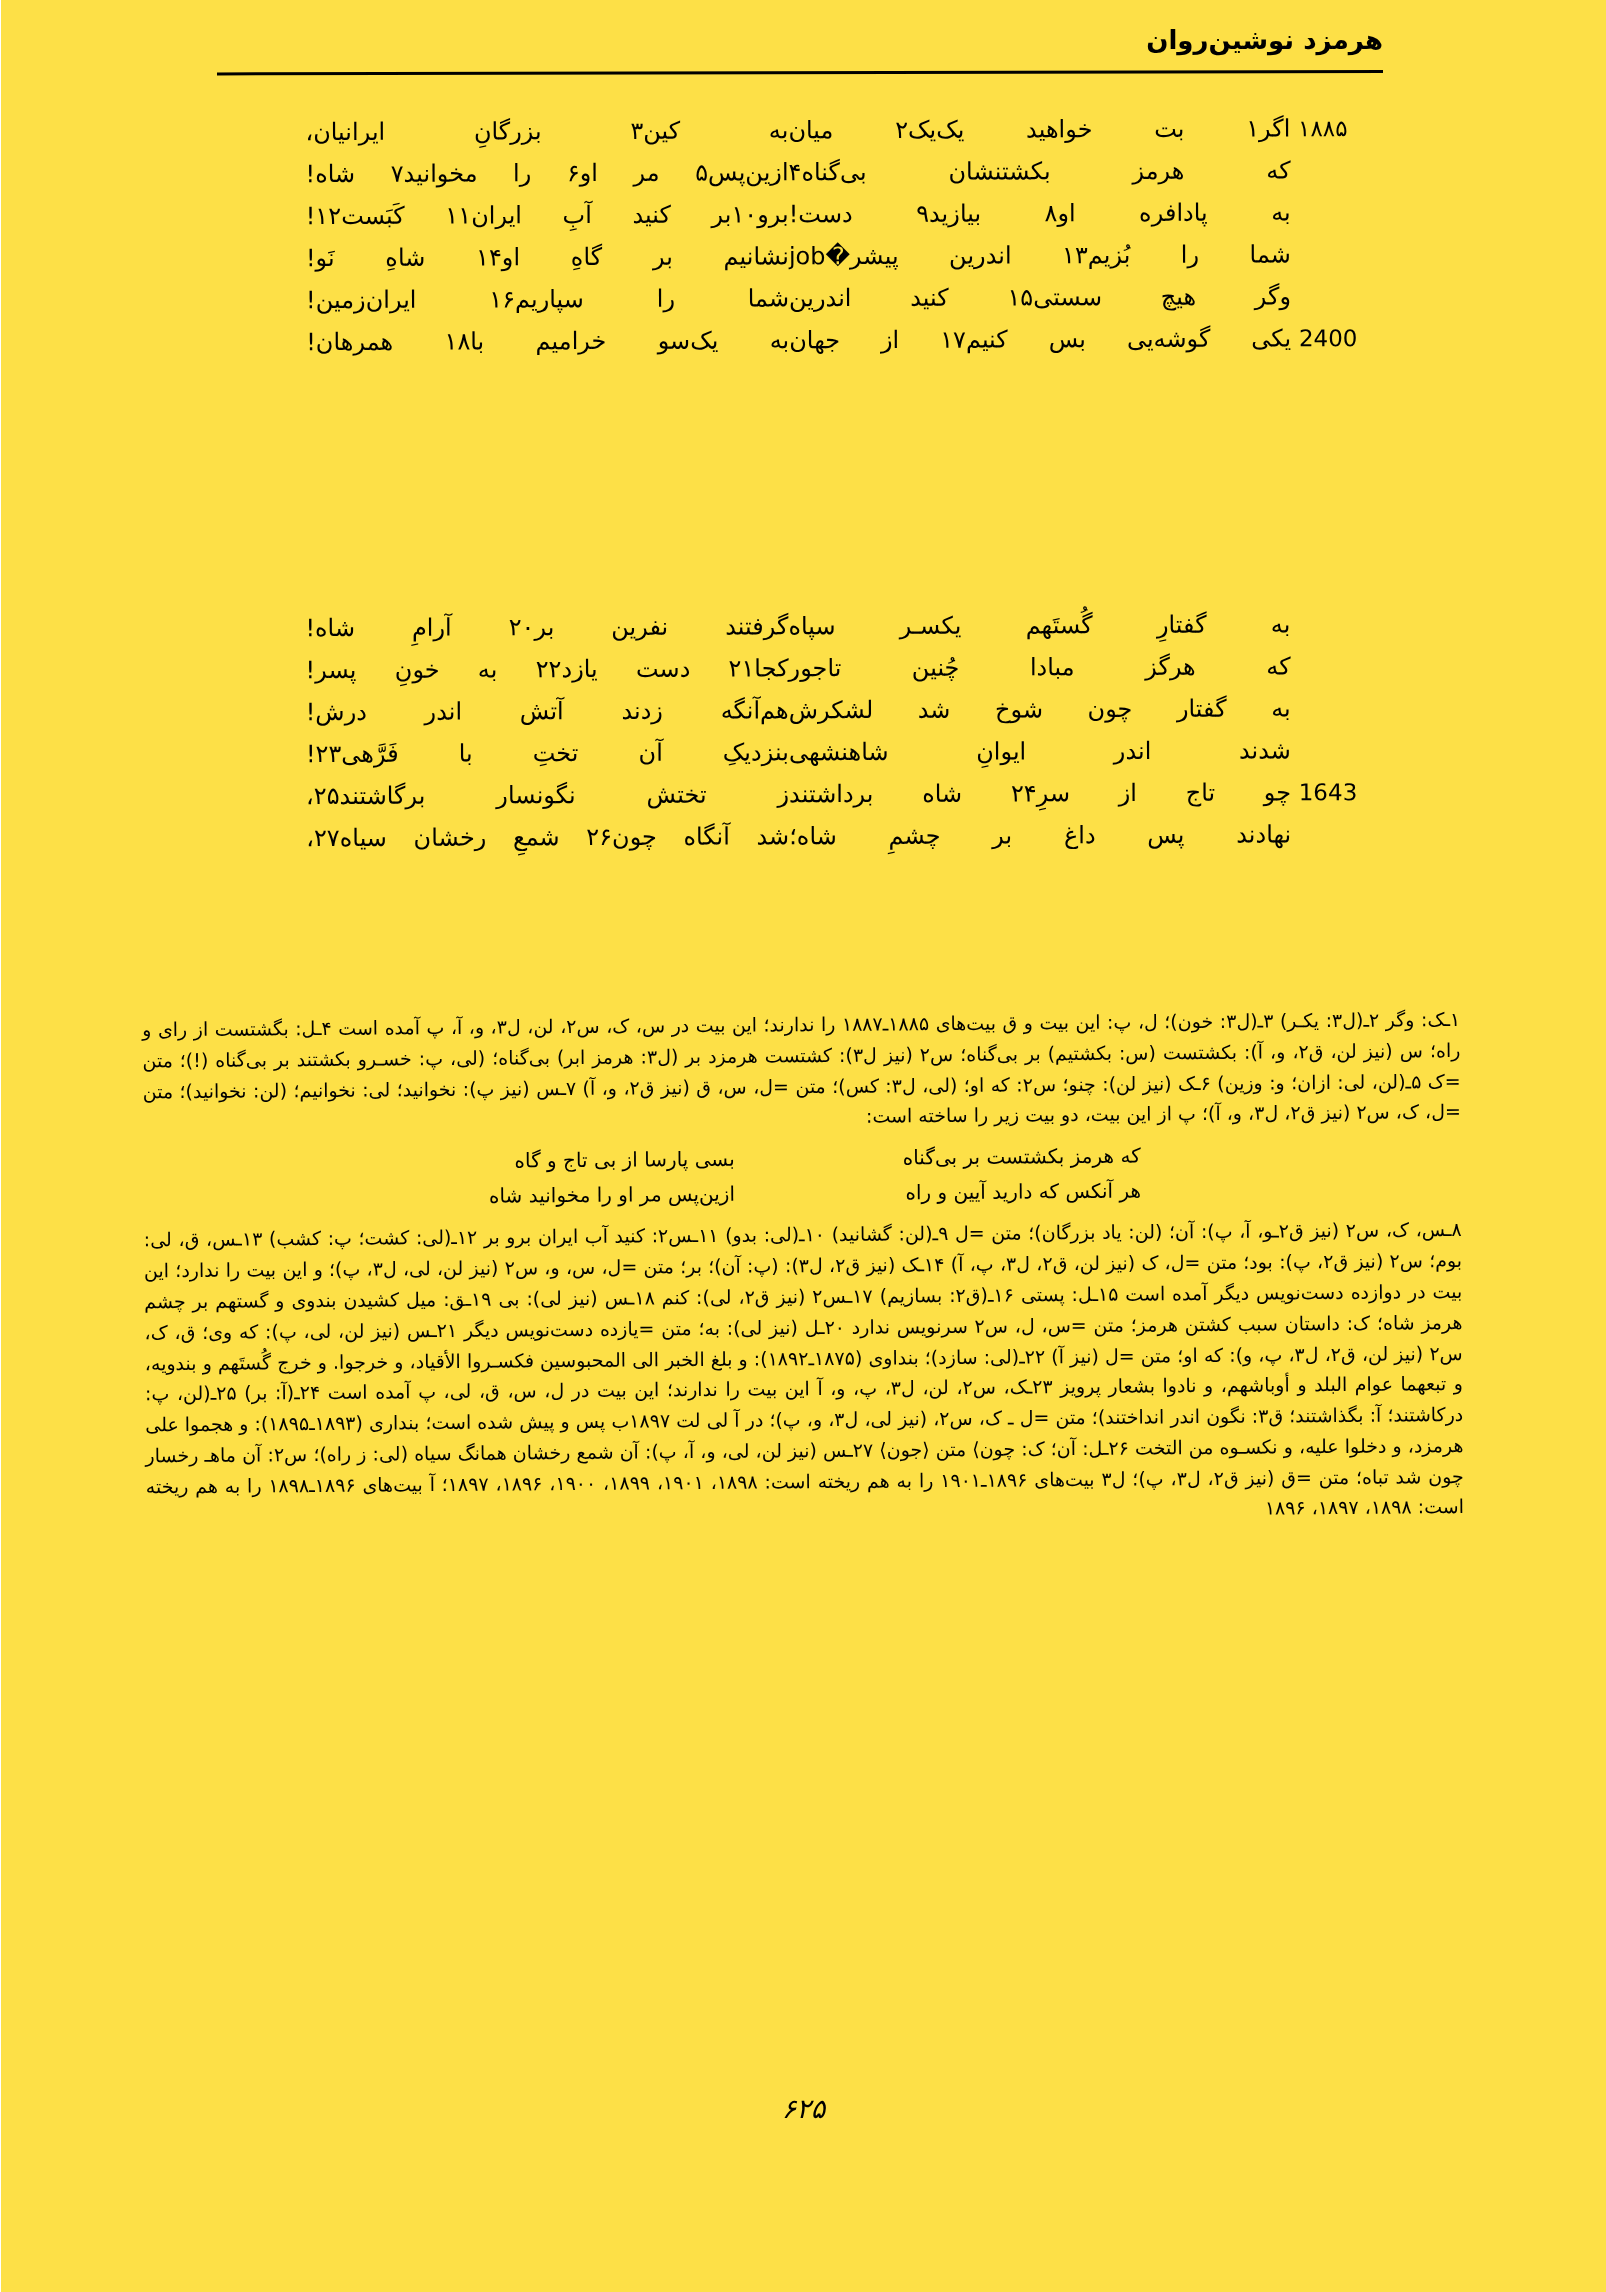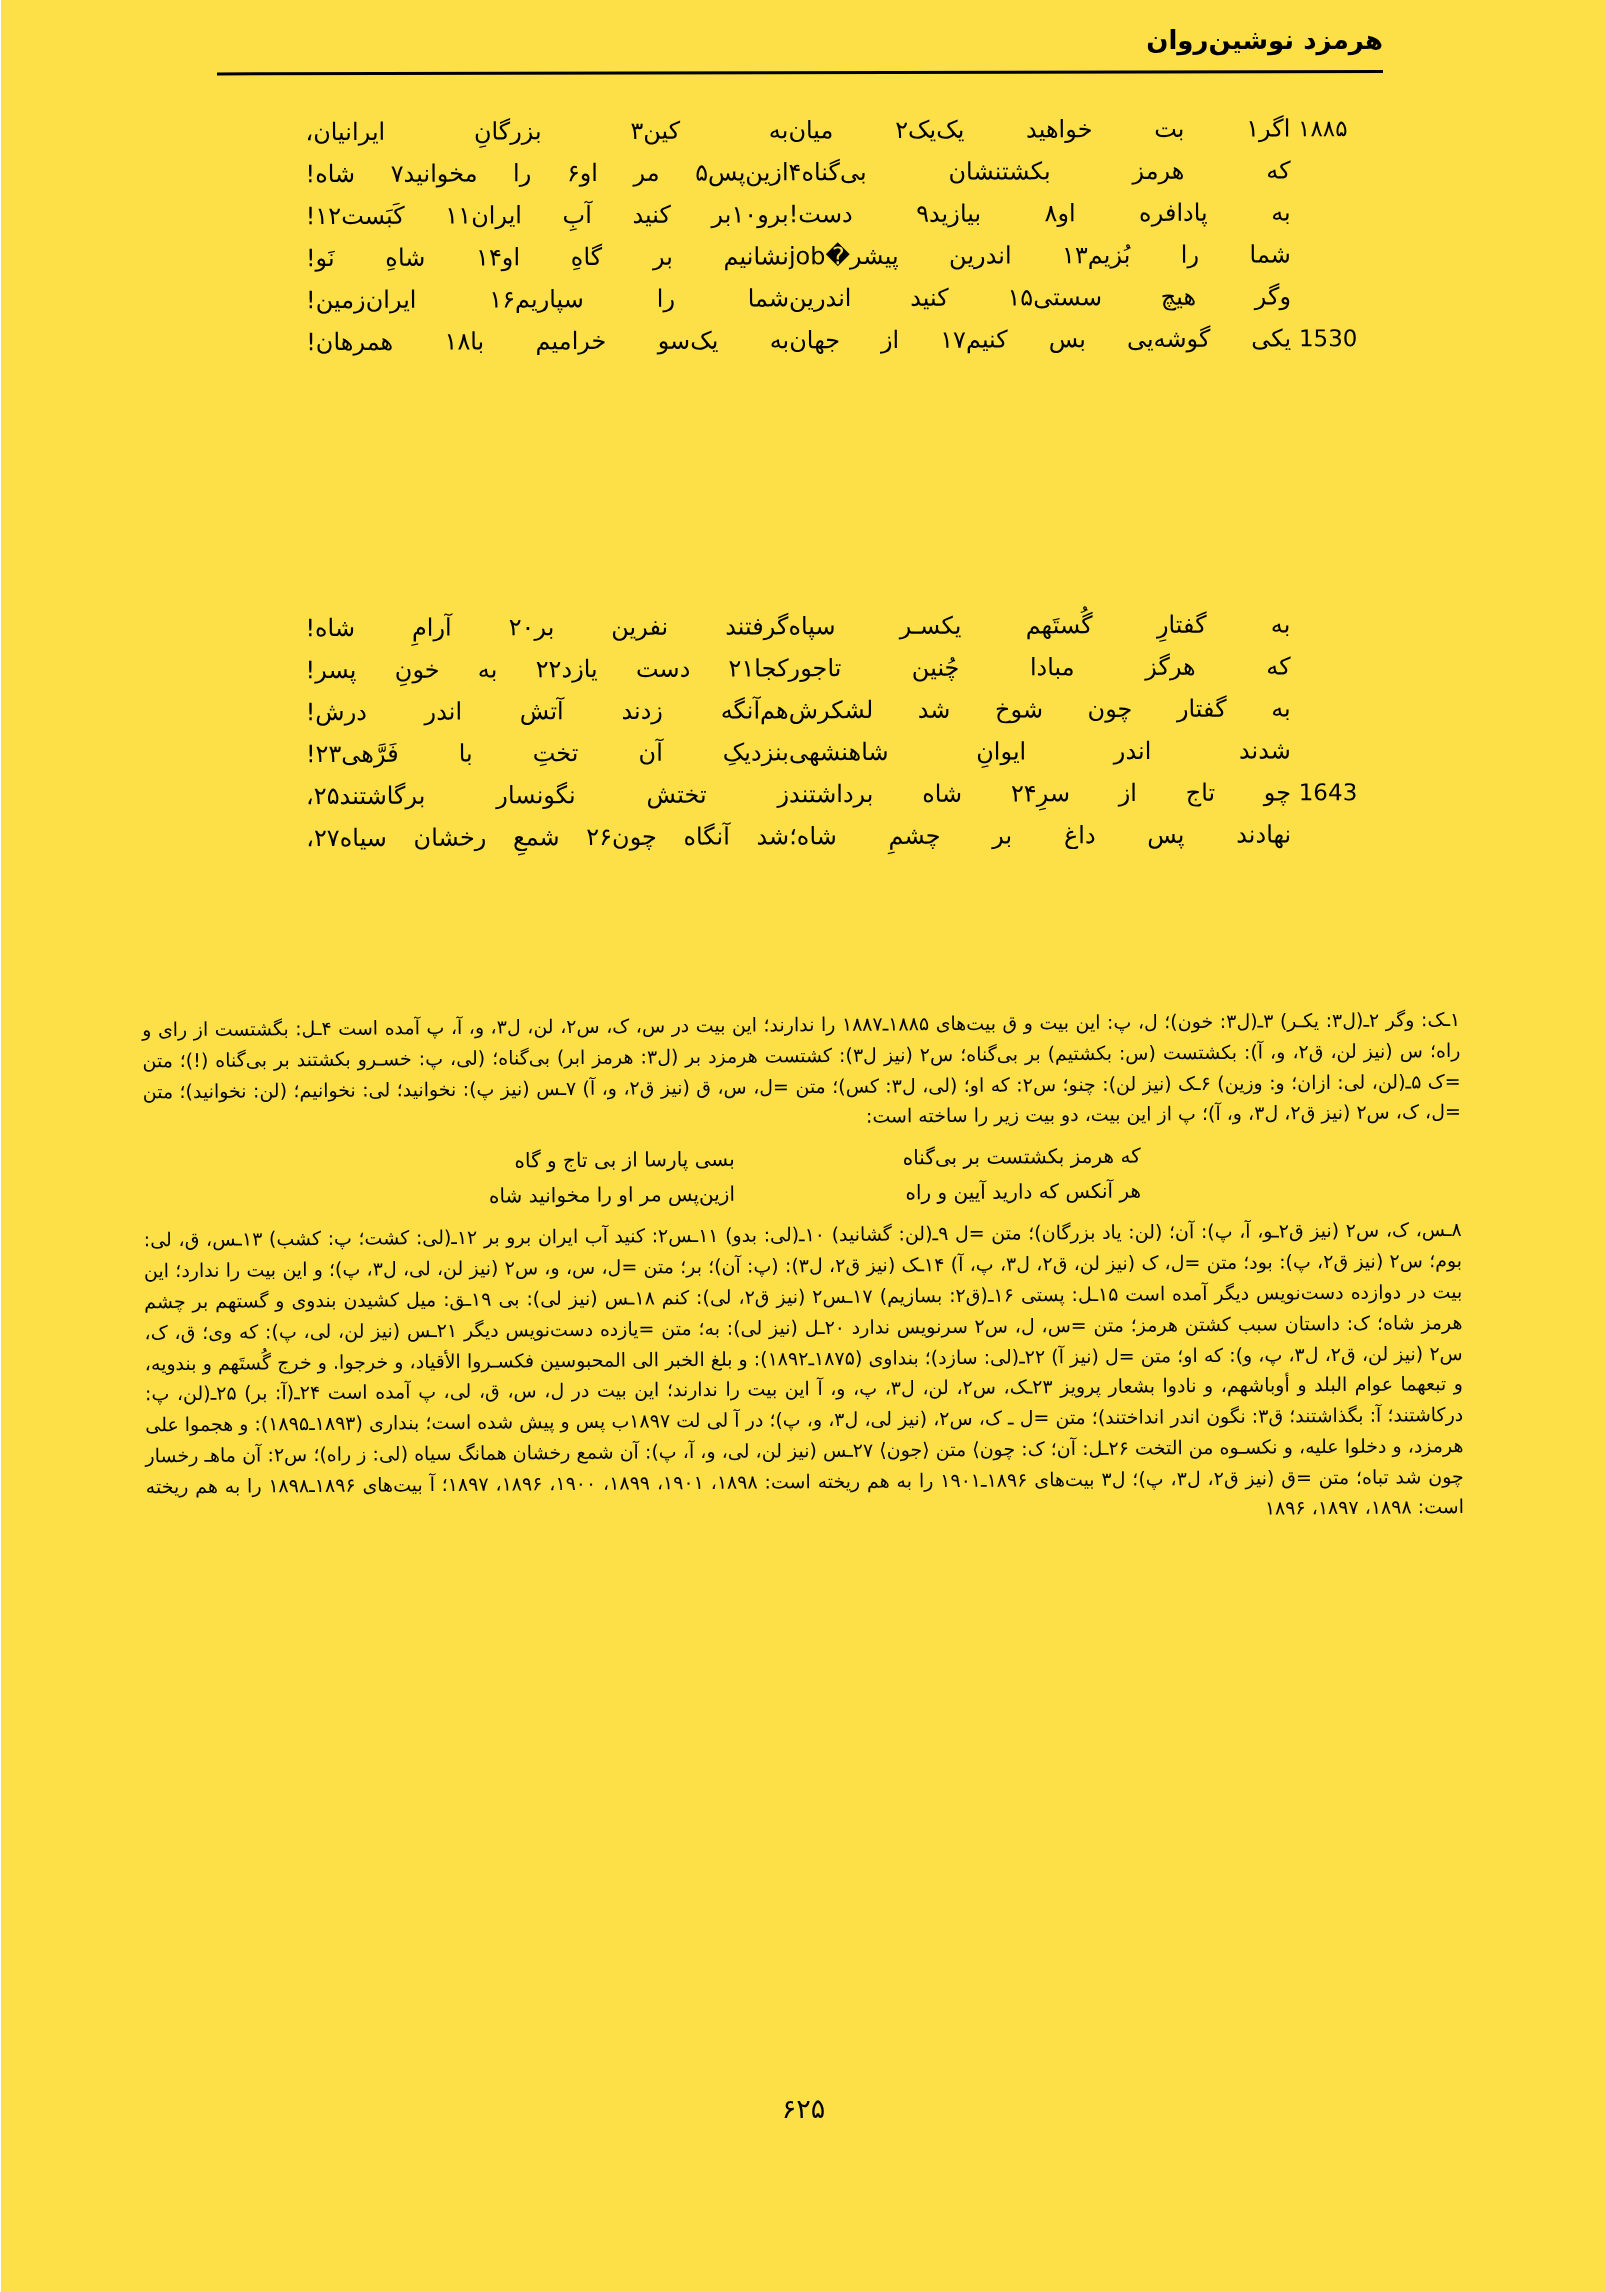--- a/index.html
+++ b/index.html
@@ -102,20 +102,21 @@
   .ic-row{display:flex;flex-direction:row;height:35px;align-items:baseline;}
   .ic-a{flex:0 0 406px;text-align:right;padding-right:135px;}
   .ic-b{flex:0 0 406px;text-align:right;}
 
   
   .folio{
     position:absolute;
     top:2093px; left:0; right:0;
     text-align:center;
     font-size:27px;
+    font-style:italic;
   }
 
   
   .skew-a{transform:rotate(-0.22deg);transform-origin:right top;}
   .skew-b{transform:rotate(-0.45deg);transform-origin:right top;}
 </style>
 </head>
 <body>
 
 <div class="page">
@@ -143,21 +144,21 @@
       <span class="vnum"></span>
       <span class="hemi">شما را بُزیم۱۳ اندرین پیشر�job</span>
       <span class="hemi b">نشانیم بر گاهِ او۱۴ شاهِ نَو!</span>
     </div>
     <div class="vline">
       <span class="vnum"></span>
       <span class="hemi">وگر هیچ سستی۱۵ کنید اندرین</span>
       <span class="hemi b">شما را سپاریم۱۶ ایران‌زمین!</span>
     </div>
     <div class="vline">
-      <span class="vnum">1530</span>
+      <span class="vnum">2400</span>
       <span class="hemi">یکی گوشه‌یی بس کنیم۱۷ از جهان</span>
       <span class="hemi b">به یک‌سو خرامیم با۱۸ همرهان!</span>
     </div>
   </div>
 
 
   <div class="verse-block skew-a" style="top:610px;">
     <div class="vline">
       <span class="vnum"></span>
       <span class="hemi">به گفتارِ گُستَهم یکسـر سپاه</span>

